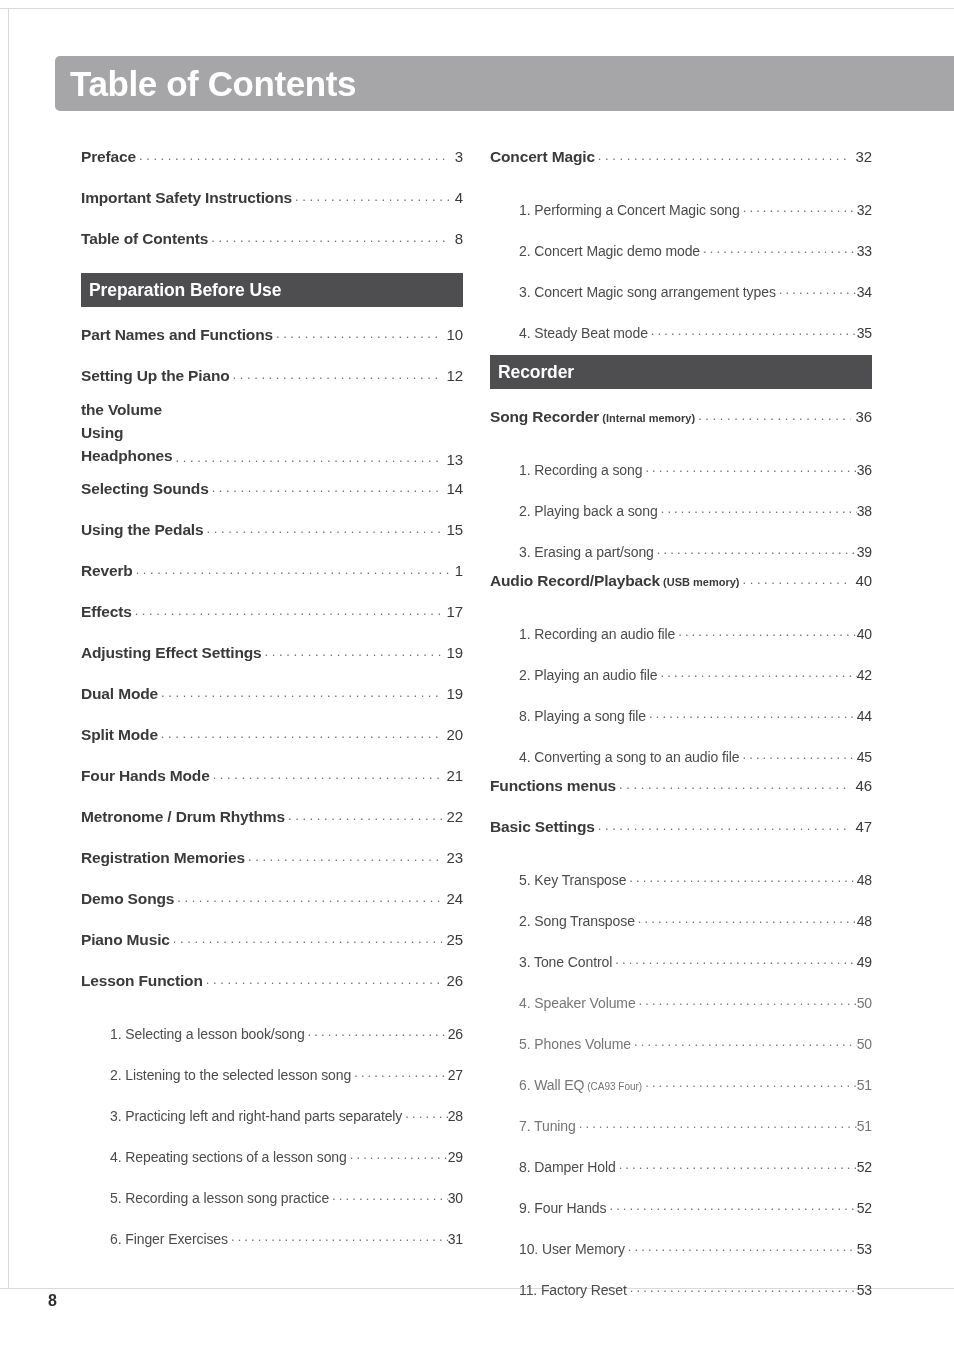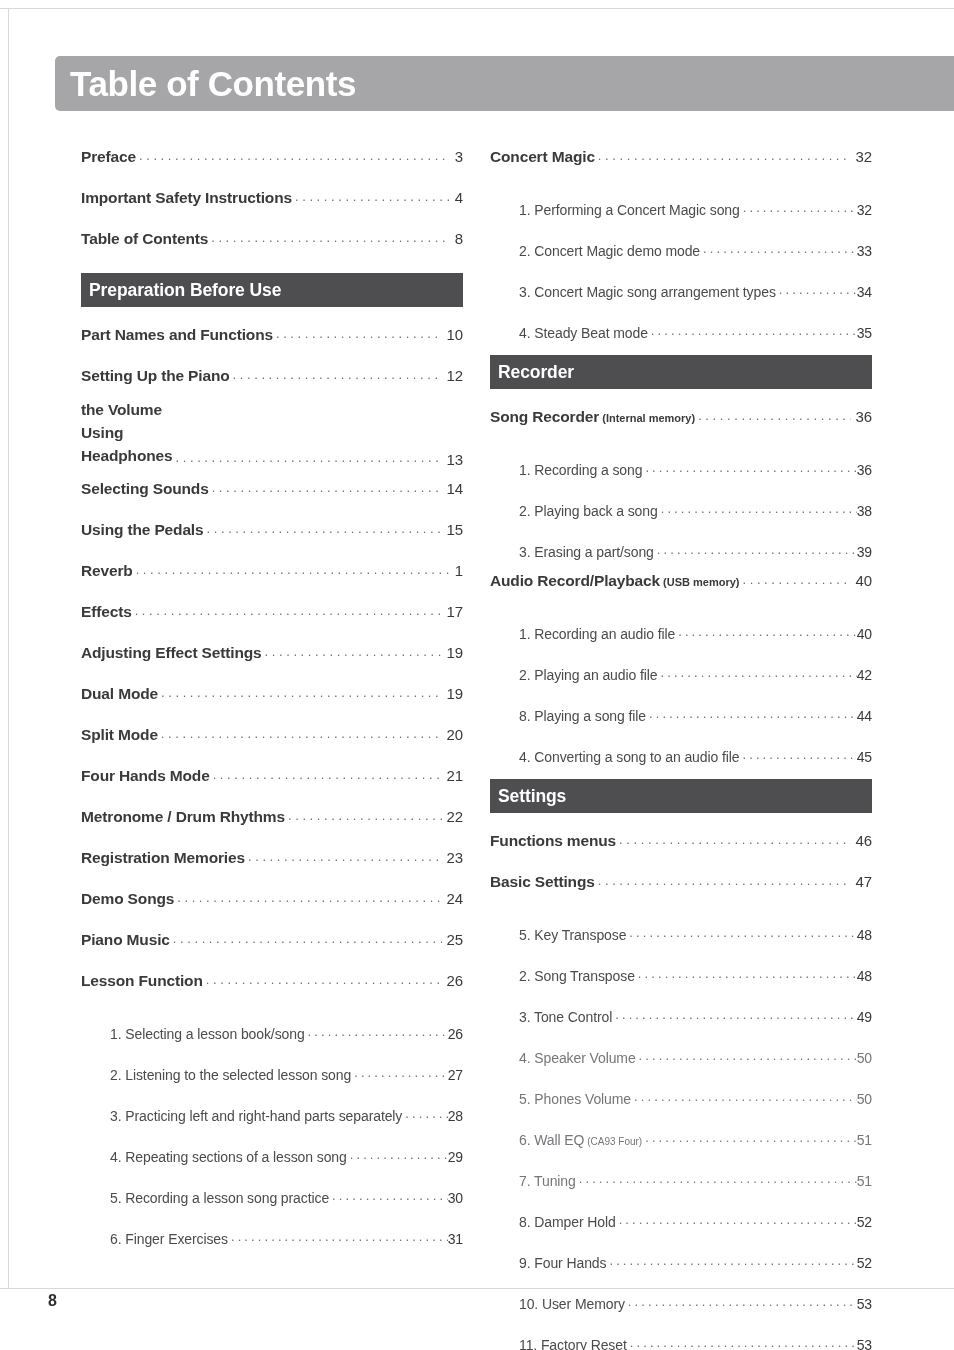--- a/index.html
+++ b/index.html
@@ -401,23 +401,20 @@
         <div class="entry level2">
           <span class="label">8. Playing a song file</span>
           <span class="dots">......................................................................</span>
           <span class="pageno">44</span>
         </div>
         <div class="entry level2">
           <span class="label">4. Converting a song to an audio file</span>
           <span class="dots">......................................................................</span>
           <span class="pageno">45</span>
         </div>
-        <div class="section-bar">
-          <span class="section-label">Settings</span>
-        </div>
         <div class="entry level1">
           <span class="label">Functions menus</span>
           <span class="dots">......................................................................</span>
           <span class="pageno">46</span>
         </div>
         <div class="entry level1">
           <span class="label">Basic Settings</span>
           <span class="dots">......................................................................</span>
           <span class="pageno">47</span>
         </div>

